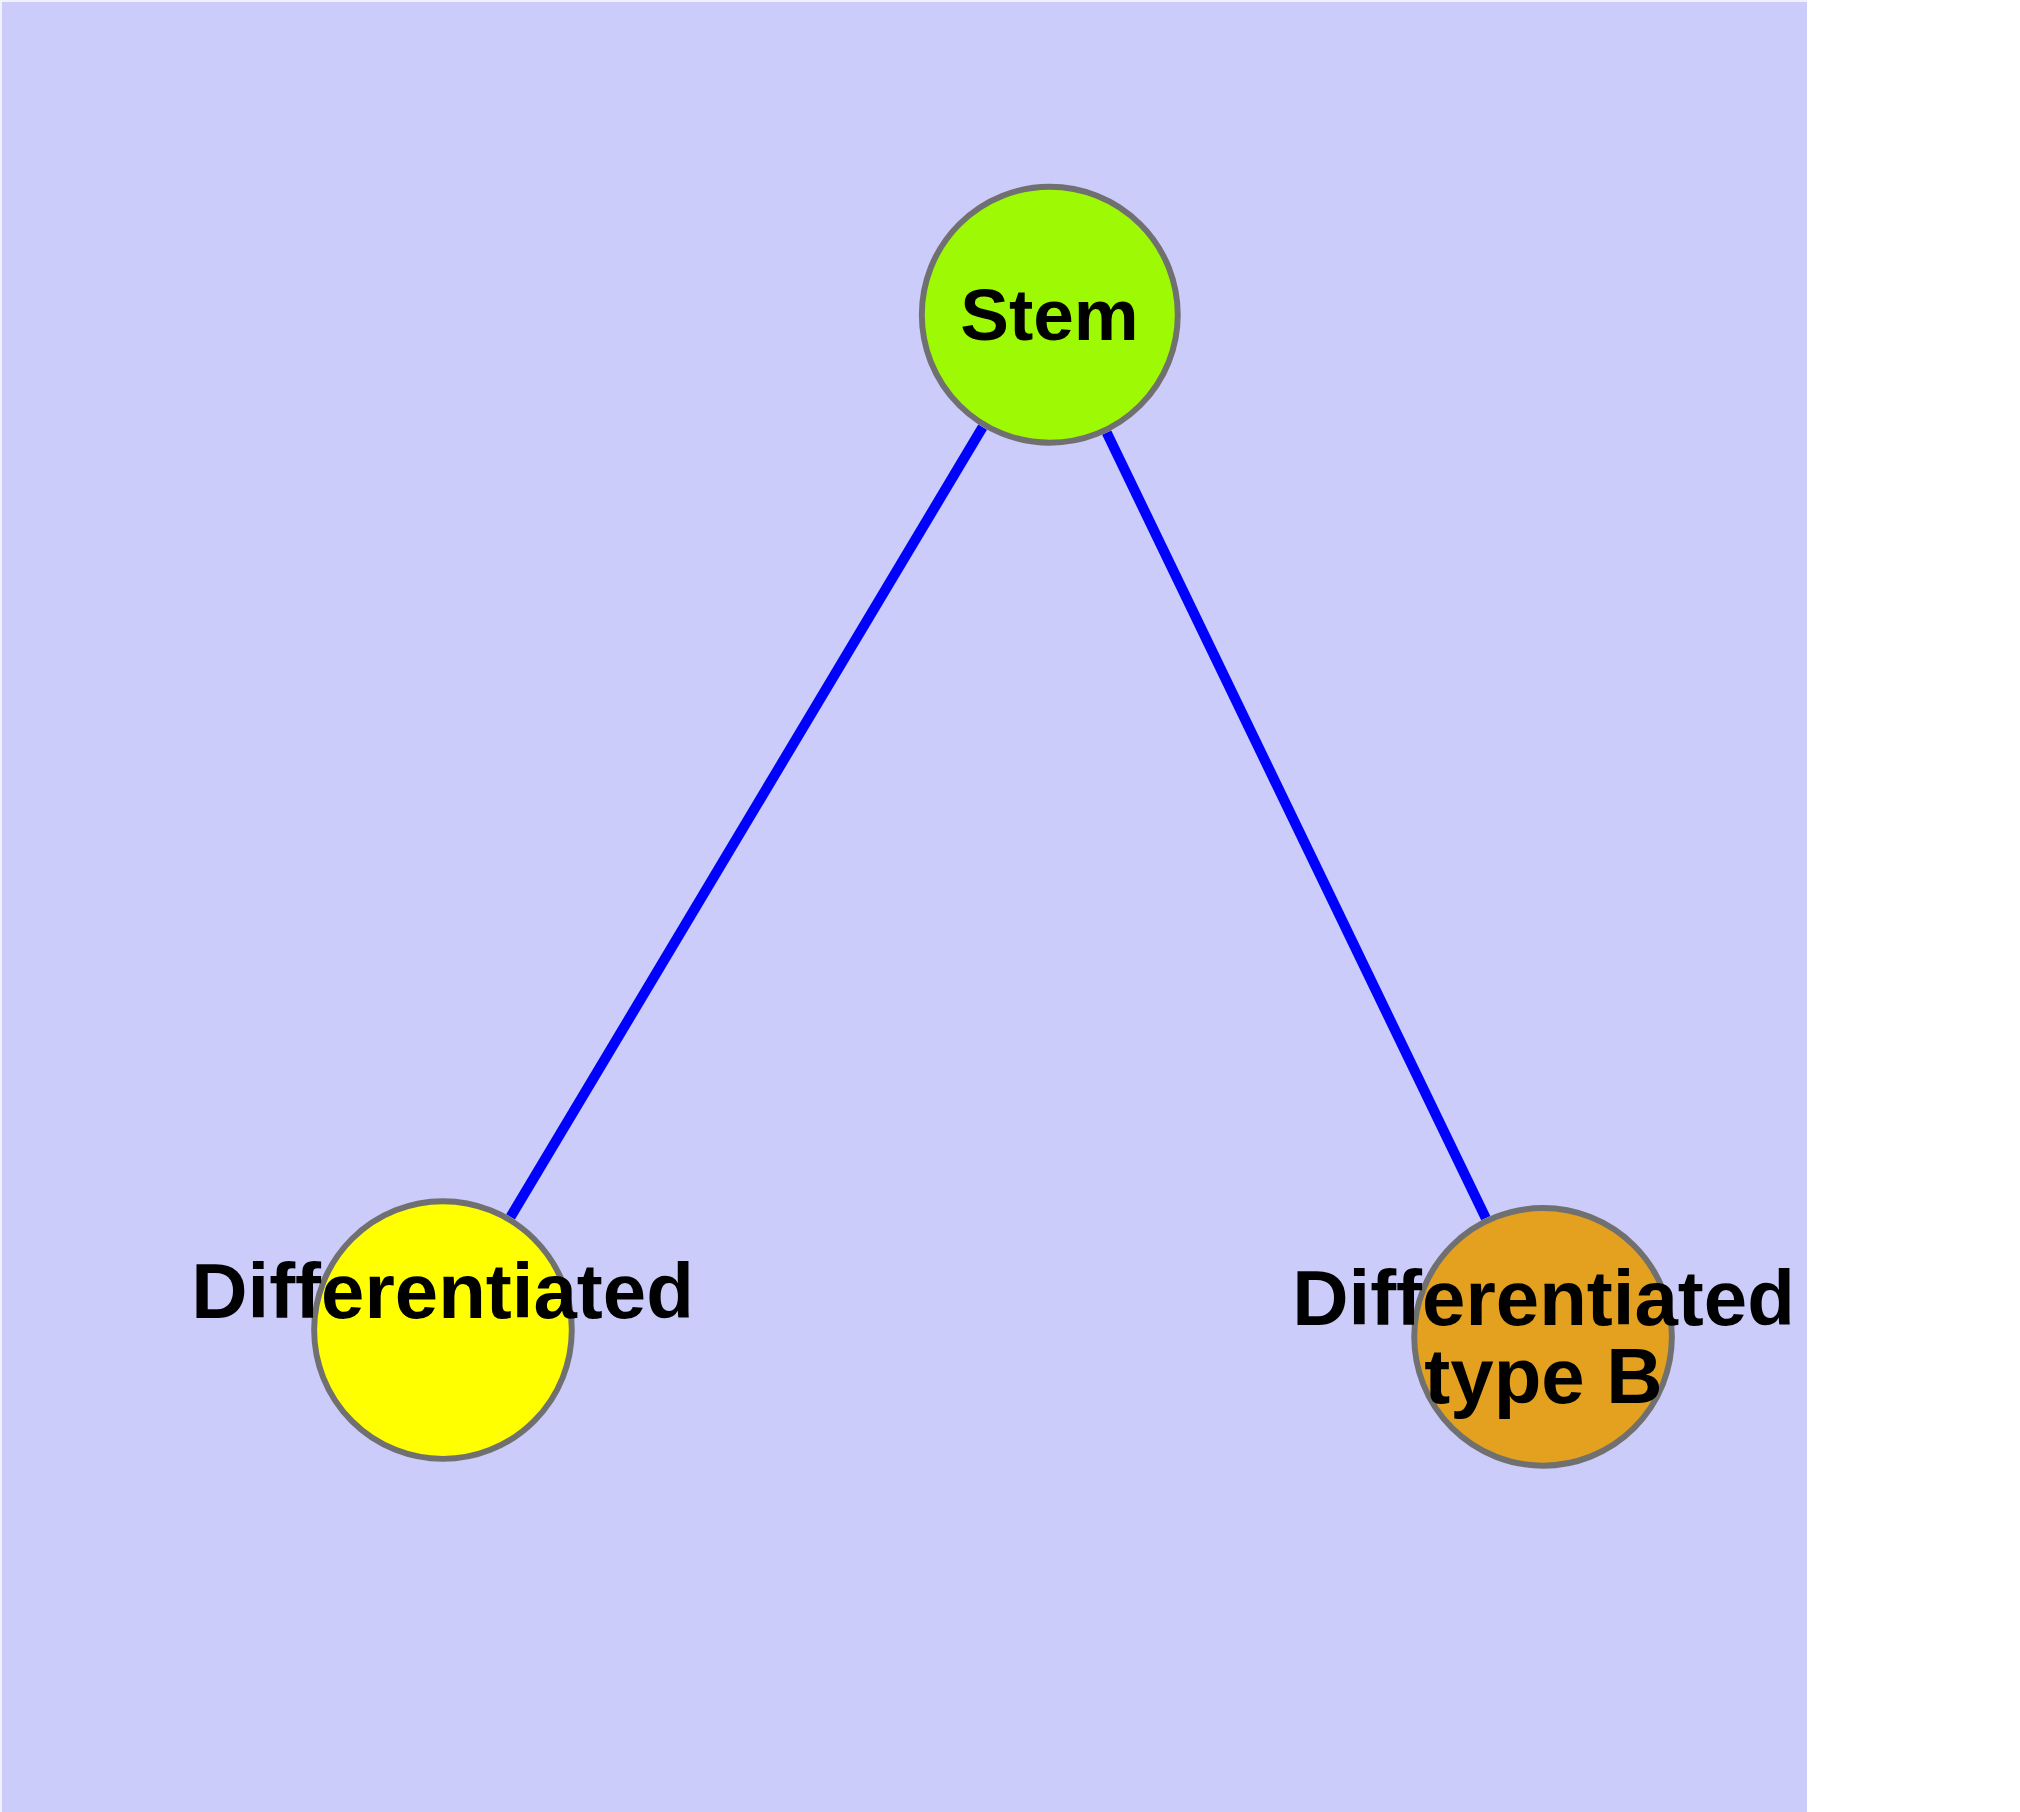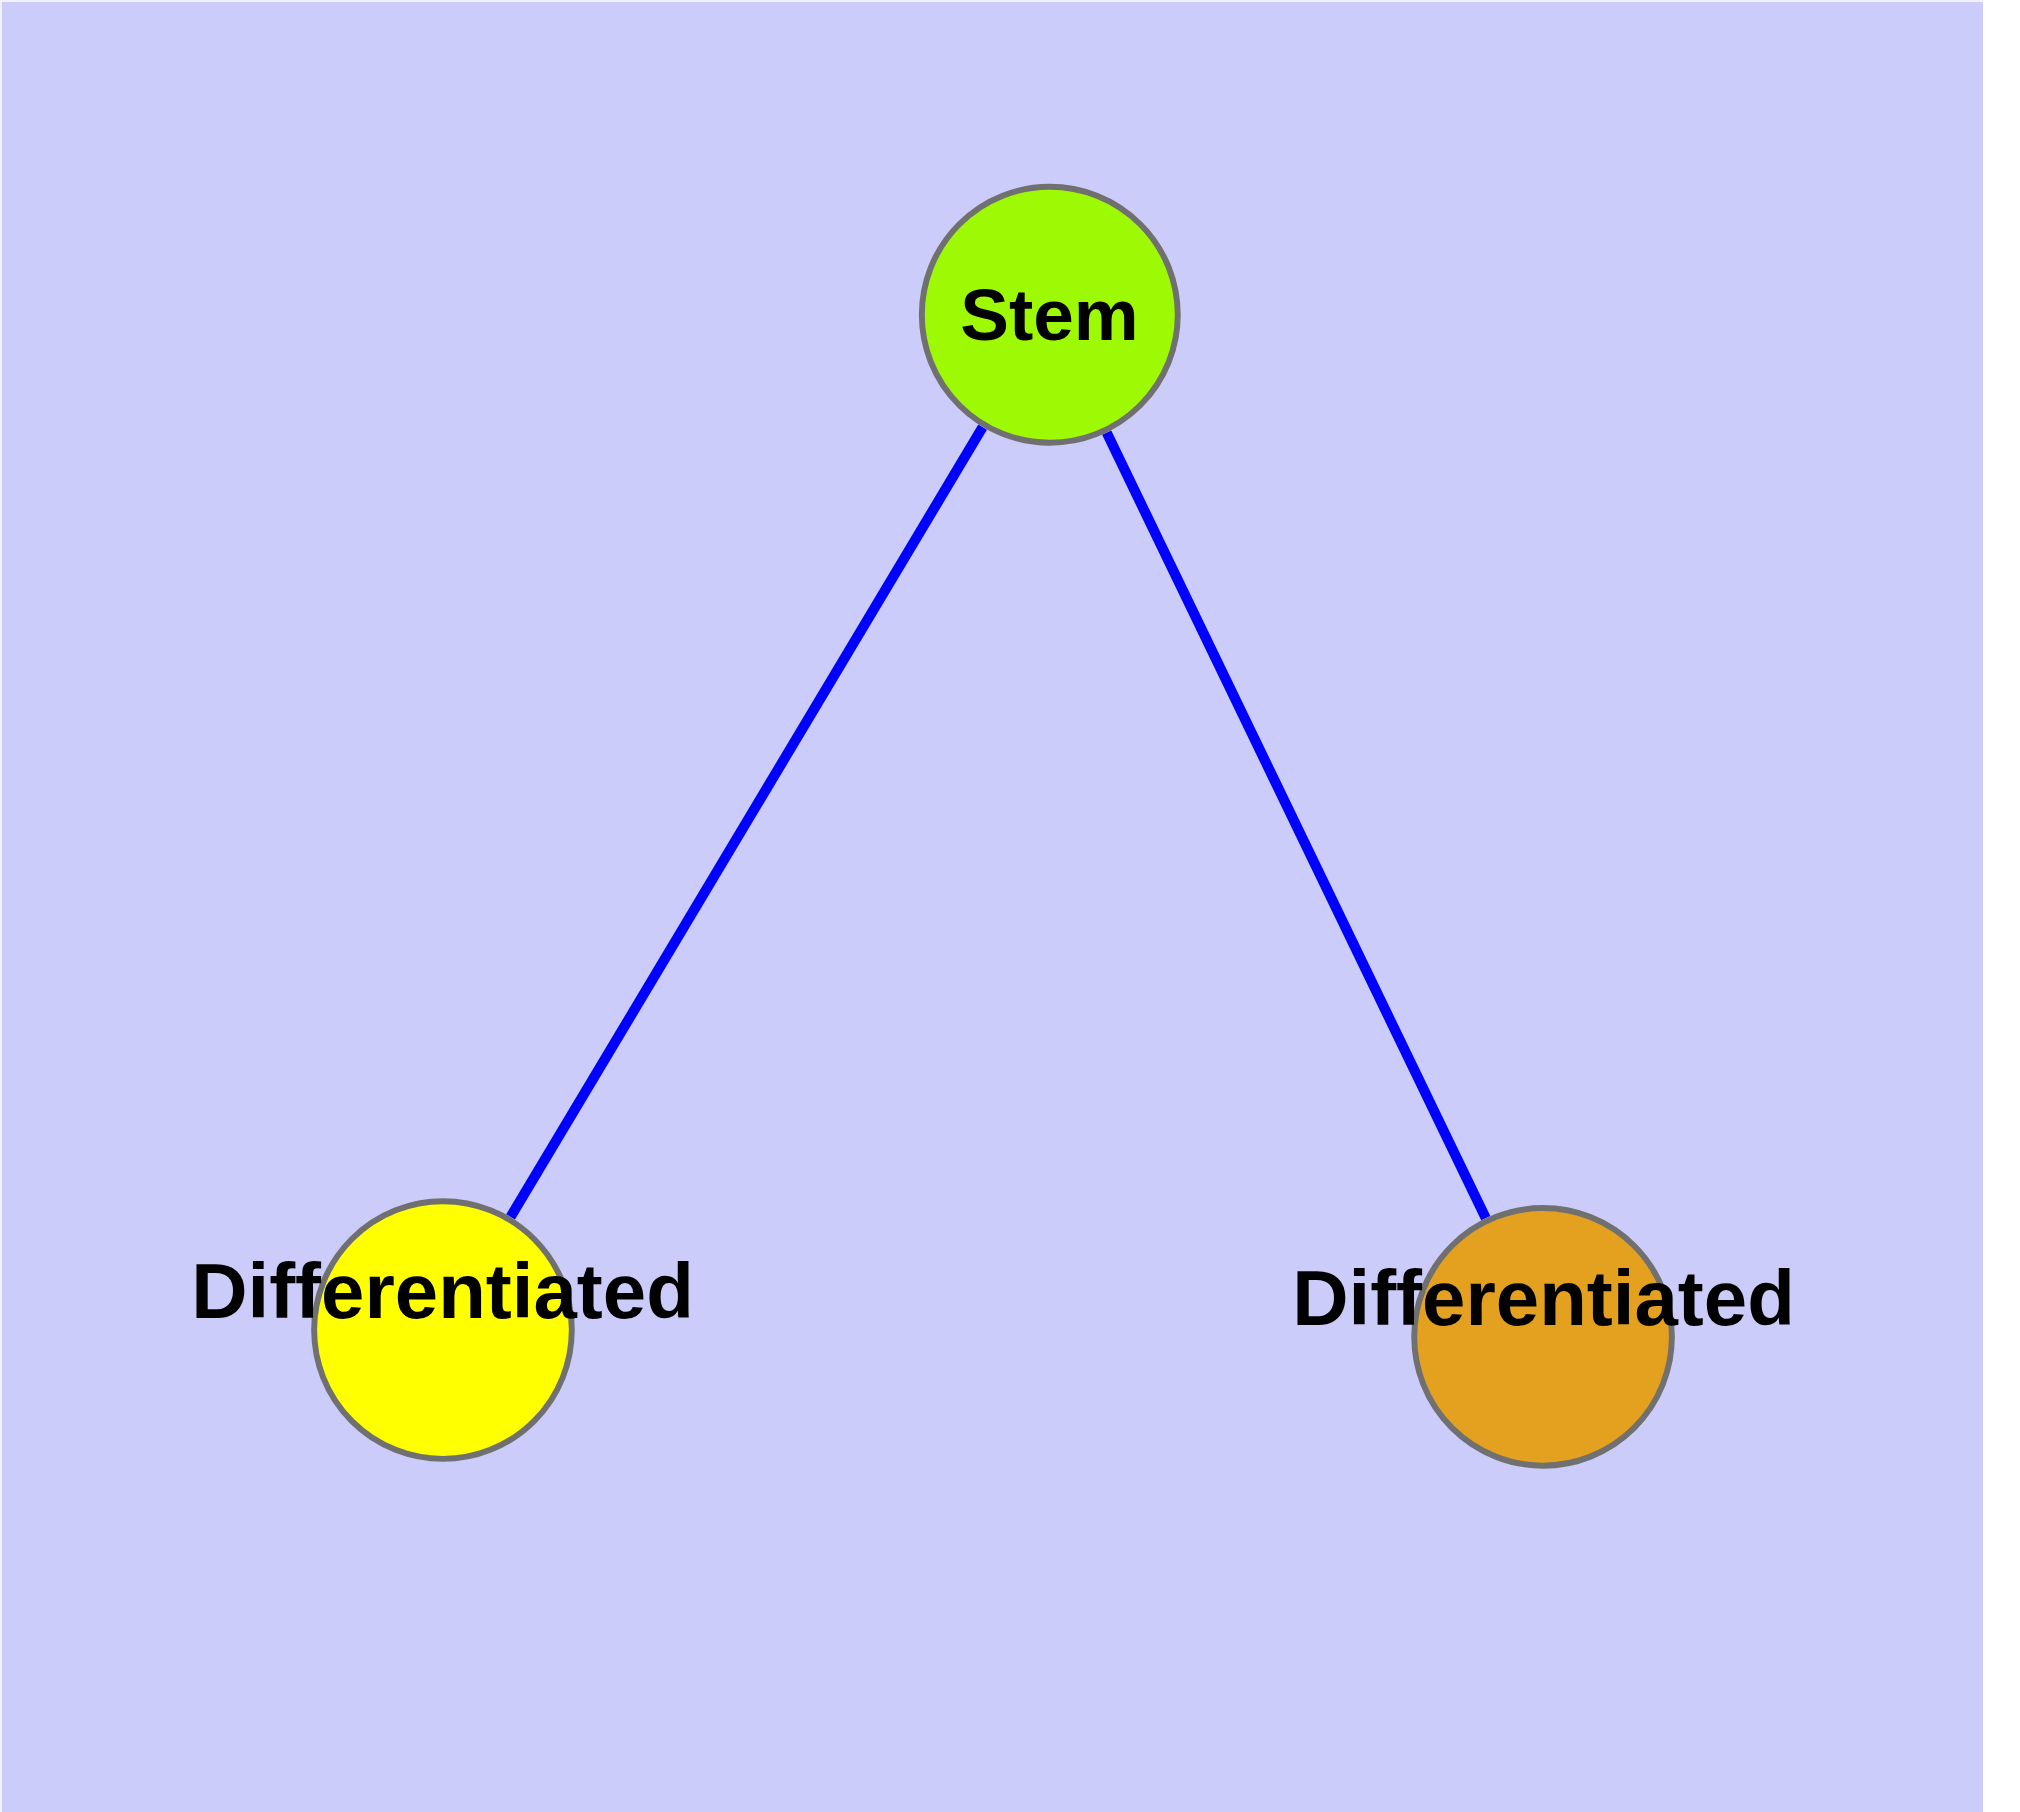--- a/index.html
+++ b/index.html
@@ -46,34 +46,34 @@
   .node-label.root {
     font-size: 73px;
   }
   .node-label.leaf {
     font-size: 78px;
   }
 </style>
 </head>
 <body style="width: 2021px; height: 1812px;">
 
-<div id="graph-canvas" style="width: 1983px; height: 1812px; background: rgb(204, 204, 250); border-top-color: rgb(242, 242, 252); border-left-color: rgb(242, 242, 252);">
+<div id="graph-canvas" style="width: 1807px; height: 1812px; background: rgb(204, 204, 250); border-top-color: rgb(242, 242, 252); border-left-color: rgb(242, 242, 252);">
 
   <svg id="graph-svg" viewBox="0 0 2384 2138">
     <g>
       <line id="edge-stem-to-a" x1="1156.7384362222824" y1="501.6192086671867" x2="599.774583607994" y2="1433.5224145776858" stroke="#0000ff" stroke-width="12" stroke-linecap="butt"></line>
       <line id="edge-stem-to-b" x1="1303.1493707294385" y1="508.1445723362591" x2="1750.416005511795" y2="1434.9548155450598" stroke="#0000ff" stroke-width="12" stroke-linecap="butt"></line>
     </g>
     <g>
       <circle id="node-stem" cx="1236" cy="369" r="151" fill="#9ef905" stroke="#707070" stroke-width="7"></circle>
       <circle id="node-diff_a" cx="520" cy="1567" r="152" fill="#ffff00" stroke="#707070" stroke-width="7"></circle>
       <circle id="node-diff_b" cx="1818" cy="1575" r="152" fill="#e3a11f" stroke="#707070" stroke-width="7"></circle>
     </g>
   </svg>
 
   <div id="label-stem" class="node-label root" style="color: rgb(0, 0, 0); left: 0px; top: 0px; width: 2021px; transform: translate(37px, 276px);"><span>Stem</span></div>
 
   <div id="label-diff_a" class="node-label leaf" style="color: rgb(0, 0, 0); left: 0px; top: 0px; width: 2021px; transform: translate(-570px, 1250px);"><span>Differentiated</span><br></div>
 
-  <div id="label-diff_b" class="node-label leaf" style="color: rgb(0, 0, 0); left: 0px; top: 0px; width: 2021px; transform: translate(531px, 1257px);"><span>Differentiated</span><br></div>
+  <div id="label-diff_b" class="node-label leaf" style="color: rgb(0, 0, 0); left: 0px; top: 0px; width: 2021px; transform: translate(531px, 1257px);"><span>Differentiated</span><br><span>type B</span></div>
 
 </div>
 
 
 </body></html>

